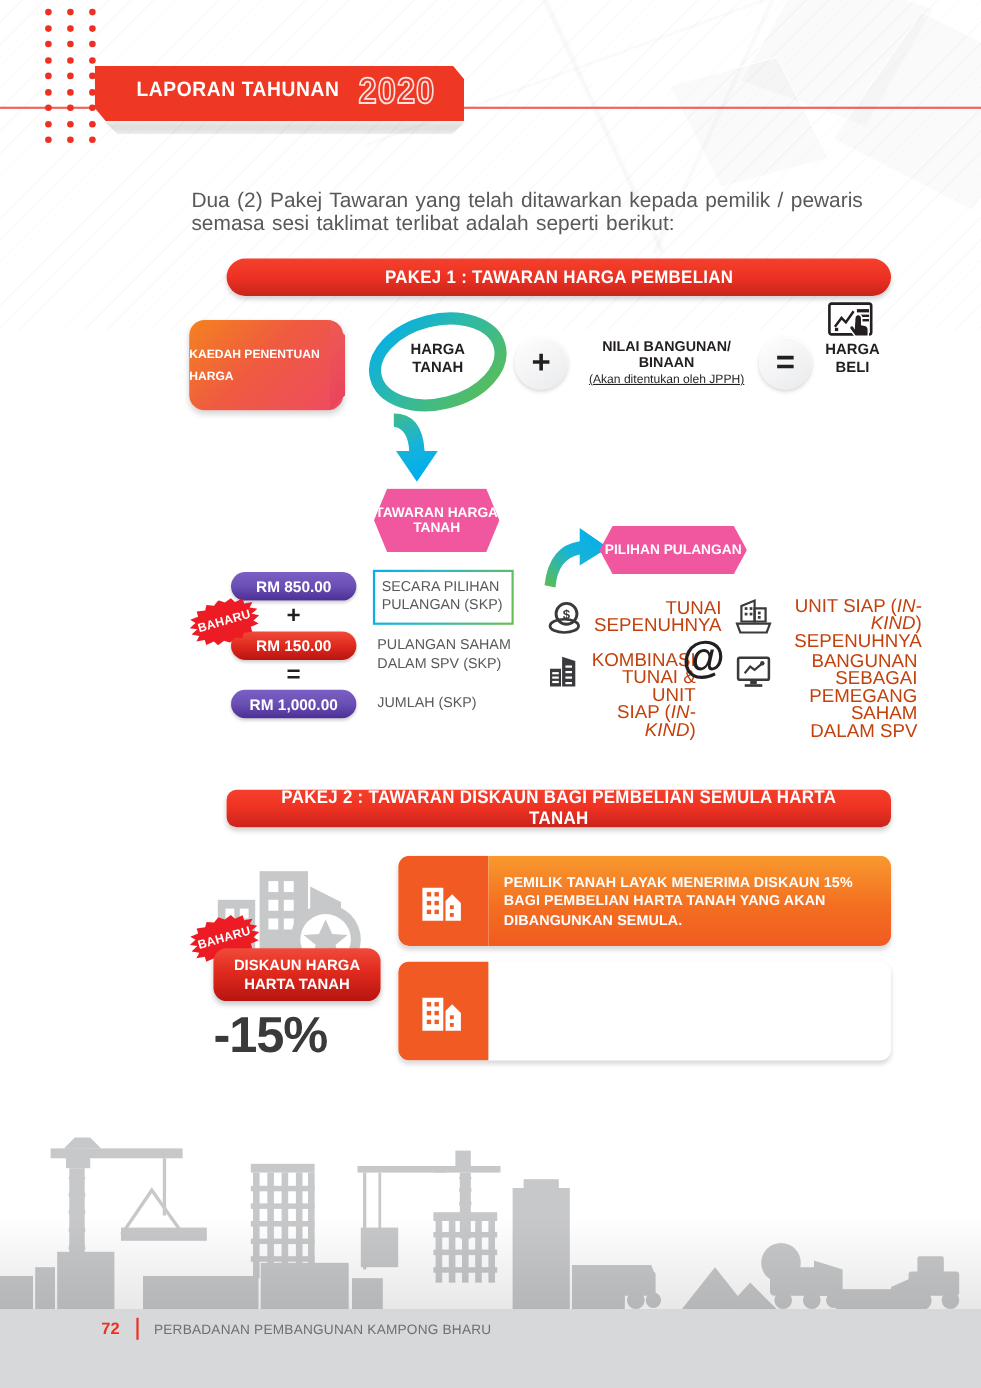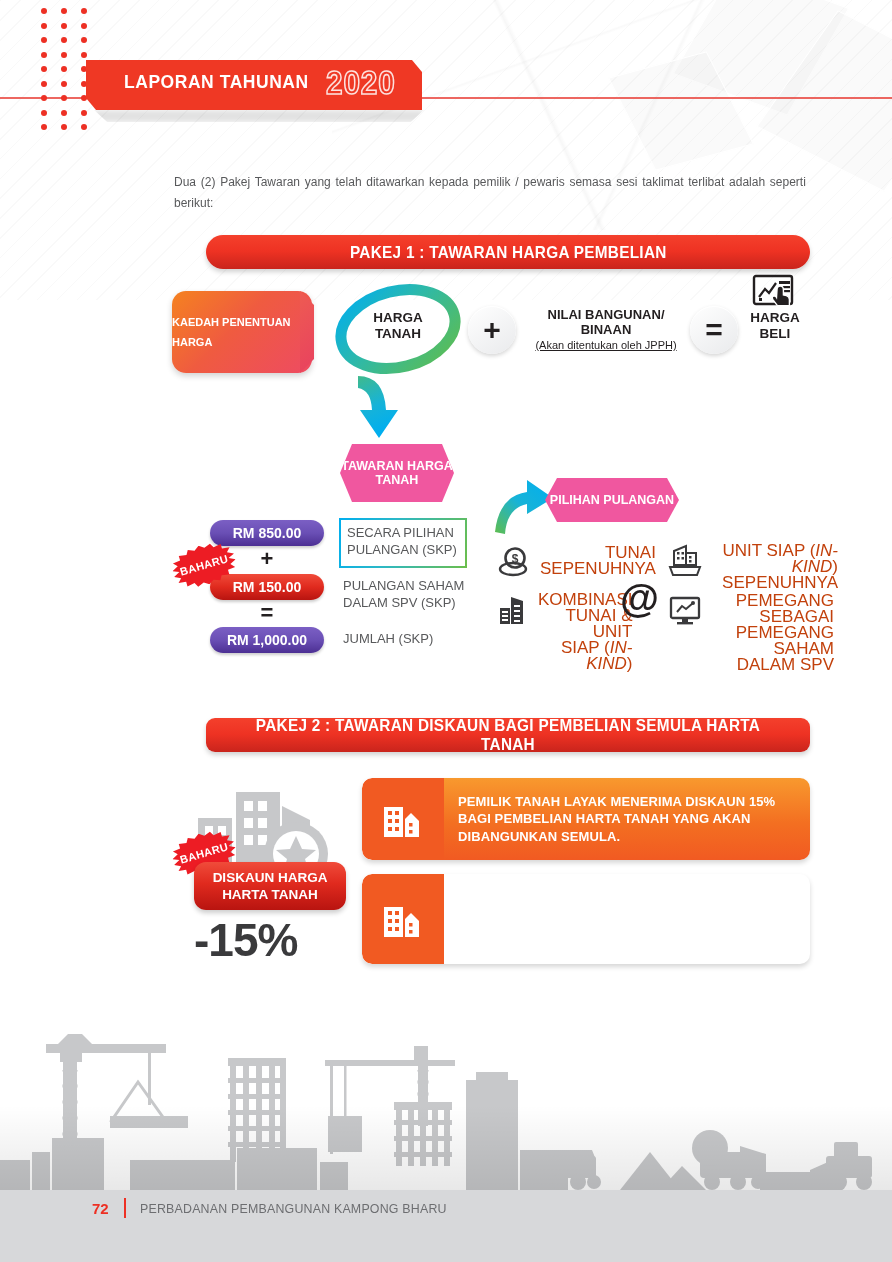--- a/index.html
+++ b/index.html
@@ -61,21 +61,21 @@
   .hdr-year{
     position:absolute;left:240px;top:4px;
     font-size:33px;font-weight:bold;letter-spacing:1px;
     color:transparent;-webkit-text-stroke:1.6px rgba(255,255,255,.85);
     transform:scaleX(.9);transform-origin:left center;
   }
 
   
   .intro{
     position:absolute;left:174px;top:172px;width:640px;
-    font-size:12px;line-height:21px;color:#58595b;
+    font-size:19px;line-height:21px;color:#58595b;
     word-spacing:1.4px;
   }
 
   
   .pakej-bar{
     position:absolute;border-radius:9px;
     background:linear-gradient(180deg,#f4402c 0%,#ee3223 48%,#c9241c 100%);
     box-shadow:0 3px 5px rgba(0,0,0,.18);
     color:#fff;font-weight:bold;text-align:center;
     display:flex;align-items:center;justify-content:center;
@@ -447,21 +447,21 @@
 
 <div class="opt" id="opt-saham">
   <svg class="oi" viewBox="0 0 34 34">
     <rect x="3" y="5" width="28" height="20" rx="1.5" fill="none" stroke="#3a3a3c" stroke-width="2.3"></rect>
     <path d="M9 19 L14 13 L18 16 L25 10" fill="none" stroke="#3a3a3c" stroke-width="2"></path>
     <circle cx="25" cy="10" r="2" fill="#3a3a3c"></circle>
     <rect x="14" y="25" width="6" height="4" fill="#3a3a3c"></rect>
     <rect x="9" y="29" width="16" height="2.4" fill="#3a3a3c"></rect>
   </svg>
   <div class="ot">
-    <span>PEMEGANG</span><br>
+    <span>BANGUNAN</span><br>
     <span>SEBAGAI</span><br>
     <span>PEMEGANG SAHAM</span><br>
     <span>DALAM SPV</span>
   </div>
 </div>
 
 <div class="pakej-bar" id="pakej2-bar">
   <span>PAKEJ 2 : TAWARAN DISKAUN BAGI PEMBELIAN SEMULA HARTA TANAH</span>
 </div>
 

